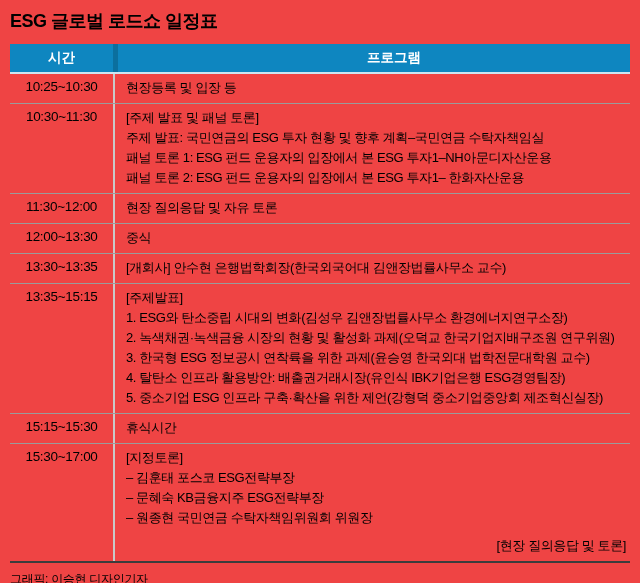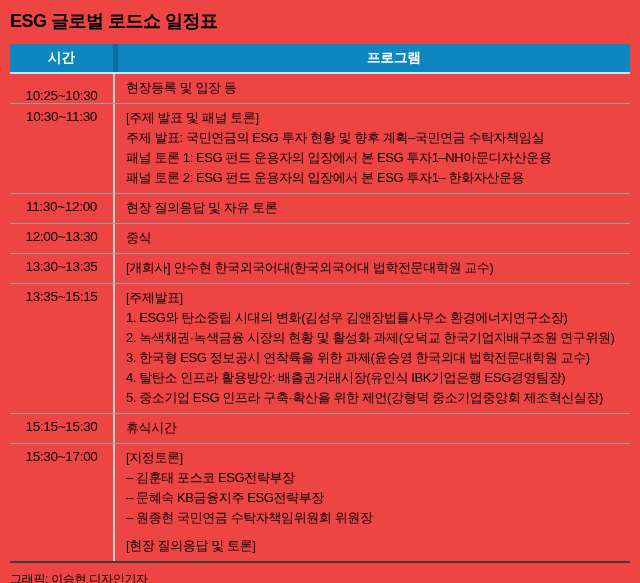--- a/index.html
+++ b/index.html
@@ -48,39 +48,39 @@
     flex: 1;
     border-left: 5px solid #0b6f9e;
     padding-left: 40px;
   }
   .row {
     display: flex;
     border-top: 1px solid #9b9b9b;
   }
   .row:first-child {
     border-top: none;
-    align-items: flex-end;
   }
   .cell-time {
     width: 103px;
     flex: 0 0 103px;
     text-align: center;
     font-size: 13.5px;
     padding-top: 5px;
     letter-spacing: -0.3px;
   }
   .cell-program {
     flex: 1;
     border-left: 2px solid #c9c9c9;
     padding: 4px 4px 5px 11px;
     font-size: 13px;
     letter-spacing: -0.4px;
   }
   .block + .block {
     margin-top: 8px;
+    text-align: right;
   }
   .line {
     line-height: 20px;
     white-space: nowrap;
   }
   .footer {
     margin: 7px 0 0 10px;
     font-size: 12px;
     letter-spacing: -0.3px;
     color: #000000;
@@ -130,21 +130,21 @@
           <div class="cell-program">
             <div class="block">
               <div class="line">중식</div>
             </div>
           </div>
         </div>
         <div class="row">
           <div class="cell-time">13:30~13:35</div>
           <div class="cell-program">
             <div class="block">
-              <div class="line">[개회사] 안수현 한국외국어대(한국외국어대 법학전문대학원 교수)</div>
+              <div class="line">[개회사] 안수현 은행법학회장(한국외국어대 김앤장법률사무소 교수)</div>
             </div>
           </div>
         </div>
         <div class="row">
           <div class="cell-time">13:35~15:15</div>
           <div class="cell-program">
             <div class="block">
               <div class="line">[주제발표]</div>
               <div class="line">1. ESG와 탄소중립 시대의 변화(김성우 김앤장법률사무소 환경에너지연구소장)</div>
               <div class="line">2. 녹색채권·녹색금융 시장의 현황 및 활성화 과제(오덕교 한국기업지배구조원 연구위원)</div>

